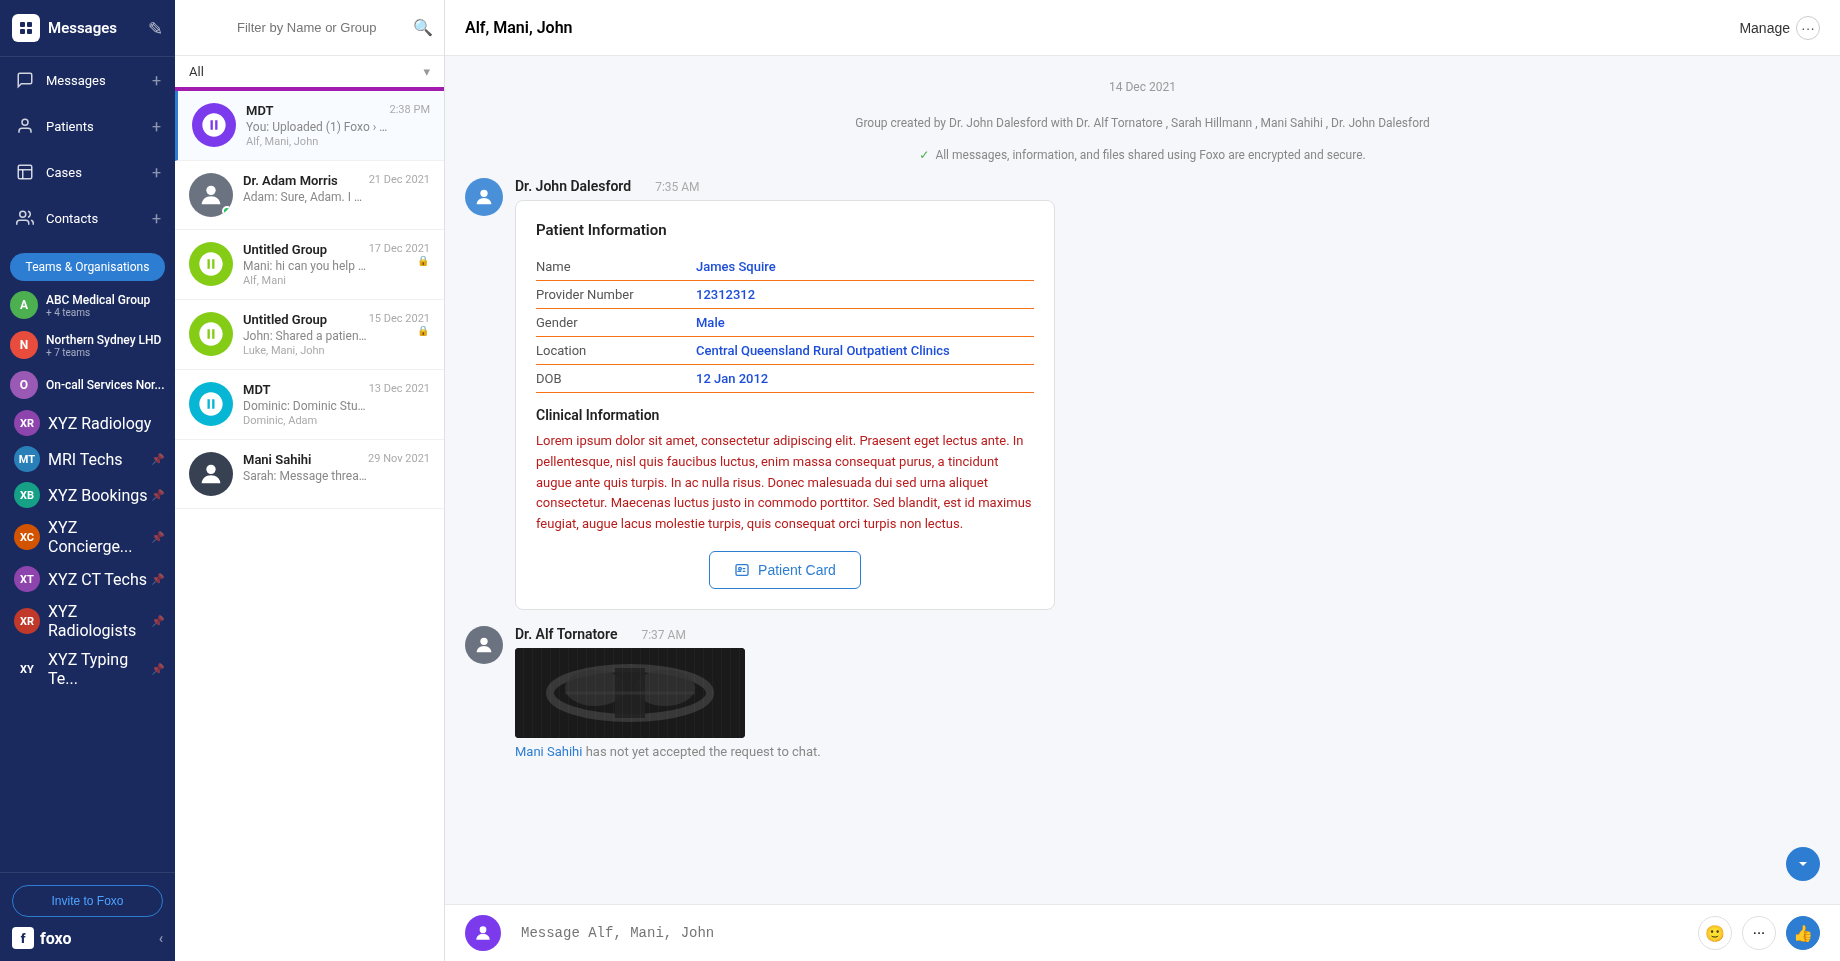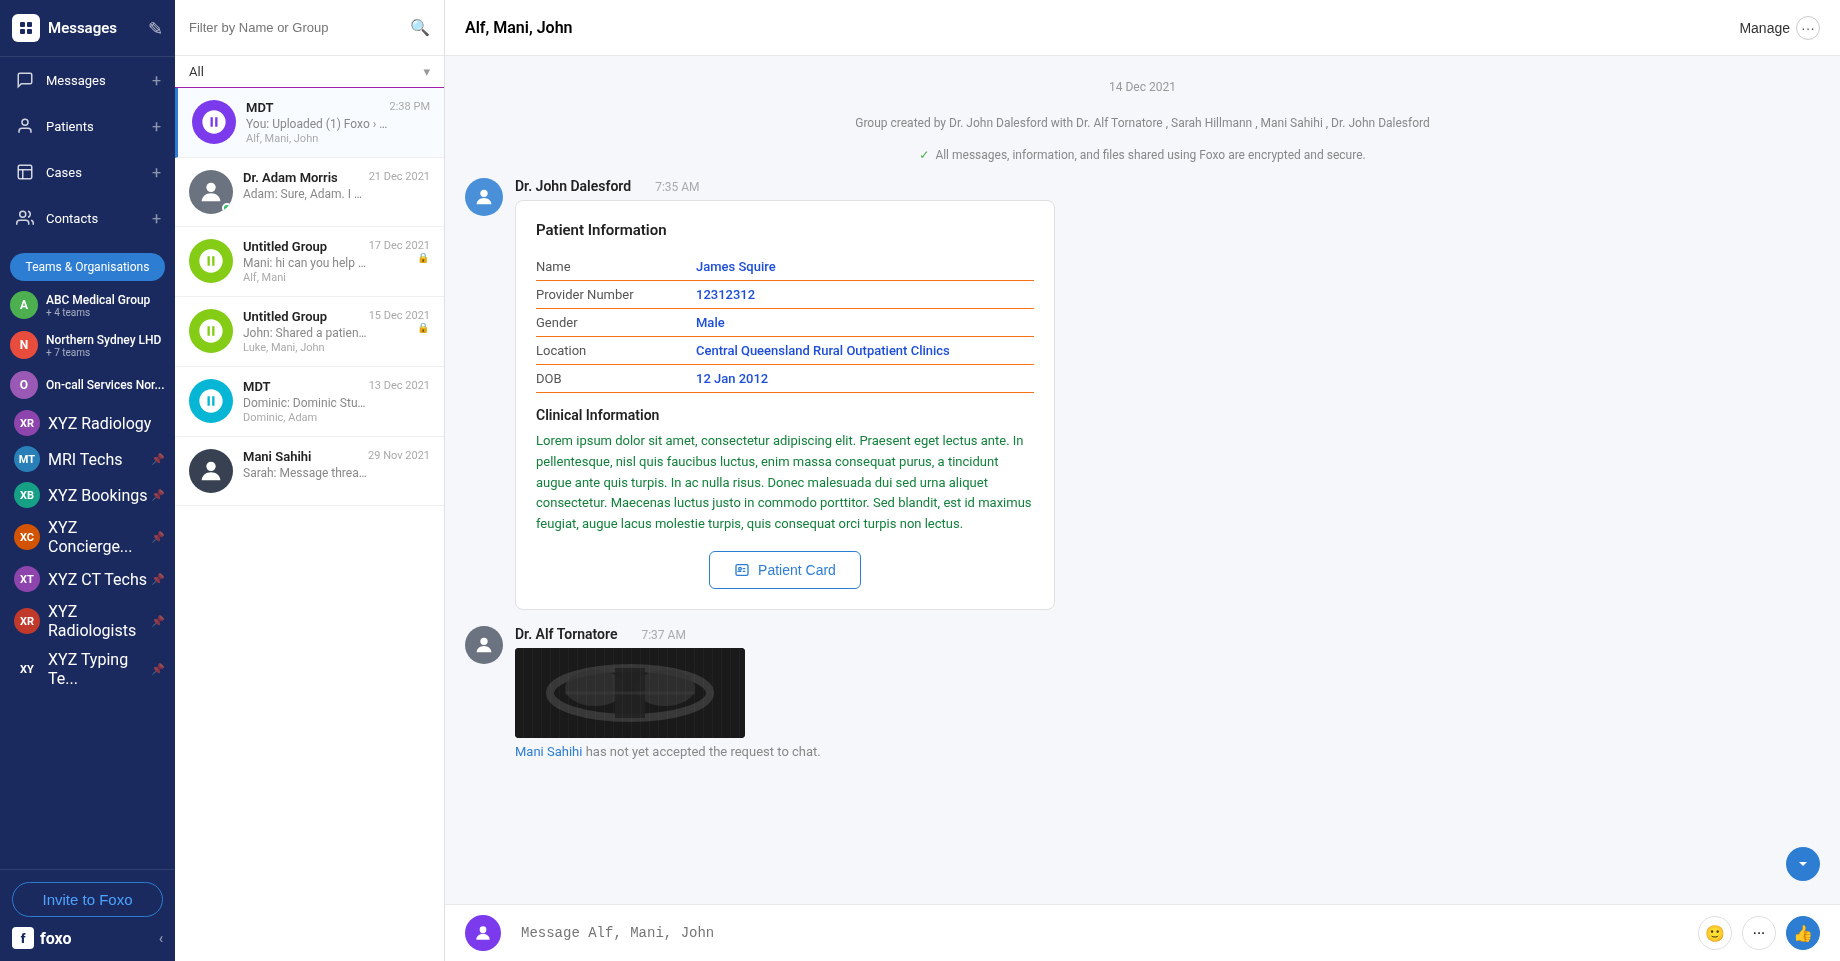--- a/index.html
+++ b/index.html
@@ -92,21 +92,21 @@
       padding: 12px;
       border-top: 1px solid rgba(255,255,255,0.1);
     }
     .invite-btn {
       width: 100%;
       padding: 8px;
       background: transparent;
       border: 1px solid #2d7dd2;
       color: #4da3ff;
       border-radius: 20px;
-      font-size: 15px;
+      font-size: 12px;
       cursor: pointer;
       margin-bottom: 10px;
     }
     .foxo-brand {
       display: flex;
       align-items: center;
       color: white;
       font-size: 16px;
       font-weight: 700;
     }
@@ -140,28 +140,29 @@
       height: 56px;
       flex-shrink: 0;
     }
     .search-input {
       flex: 1;
       border: none;
       outline: none;
       font-size: 13px;
       color: #999;
       background: transparent;
+      margin-left: 48px;
     }
     .search-icon { color: #aaa; font-size: 16px; }
 
     .filter-bar {
       display: flex;
       align-items: flex-start;
       padding: 8px 14px;
-      border-bottom: 1px solid #a21caf;
+      border-bottom: 4px solid #a21caf;
       font-size: 13px;
       color: #333;
     }
     .filter-bar .filter-label { flex: 1; }
     .filter-bar .filter-chevron { color: #999; }
 
     .conv-list { flex: 1; overflow-y: auto; }
     .conv-item {
       display: flex;
       align-items: flex-start;
@@ -286,21 +287,21 @@
       padding: 6px 0;
       border-bottom: 1px solid #f97316;
       font-size: 13px;
     }
     .patient-info-row:last-child { border-bottom: none; }
     .info-label { width: 140px; color: #555; flex-shrink: 0; }
     .info-value { color: #1d4ed8; font-weight: 500; margin-left: 20px; }
 
     .clinical-section { margin-top: 14px; }
     .clinical-title { font-size: 14px; font-weight: 600; color: #222; margin-bottom: 8px; }
-    .clinical-text { font-size: 13px; color: #15803d; line-height: 1.6; }
+    .clinical-text { font-size: 13px; color: #b91c1c; line-height: 1.6; }
 
     .patient-card-btn {
       display: flex;
       align-items: center;
       justify-content: center;
       gap: 8px;
       margin-top: 16px;
       padding: 10px 24px;
       border: 1.5px solid #2d7dd2;
       border-radius: 6px;

